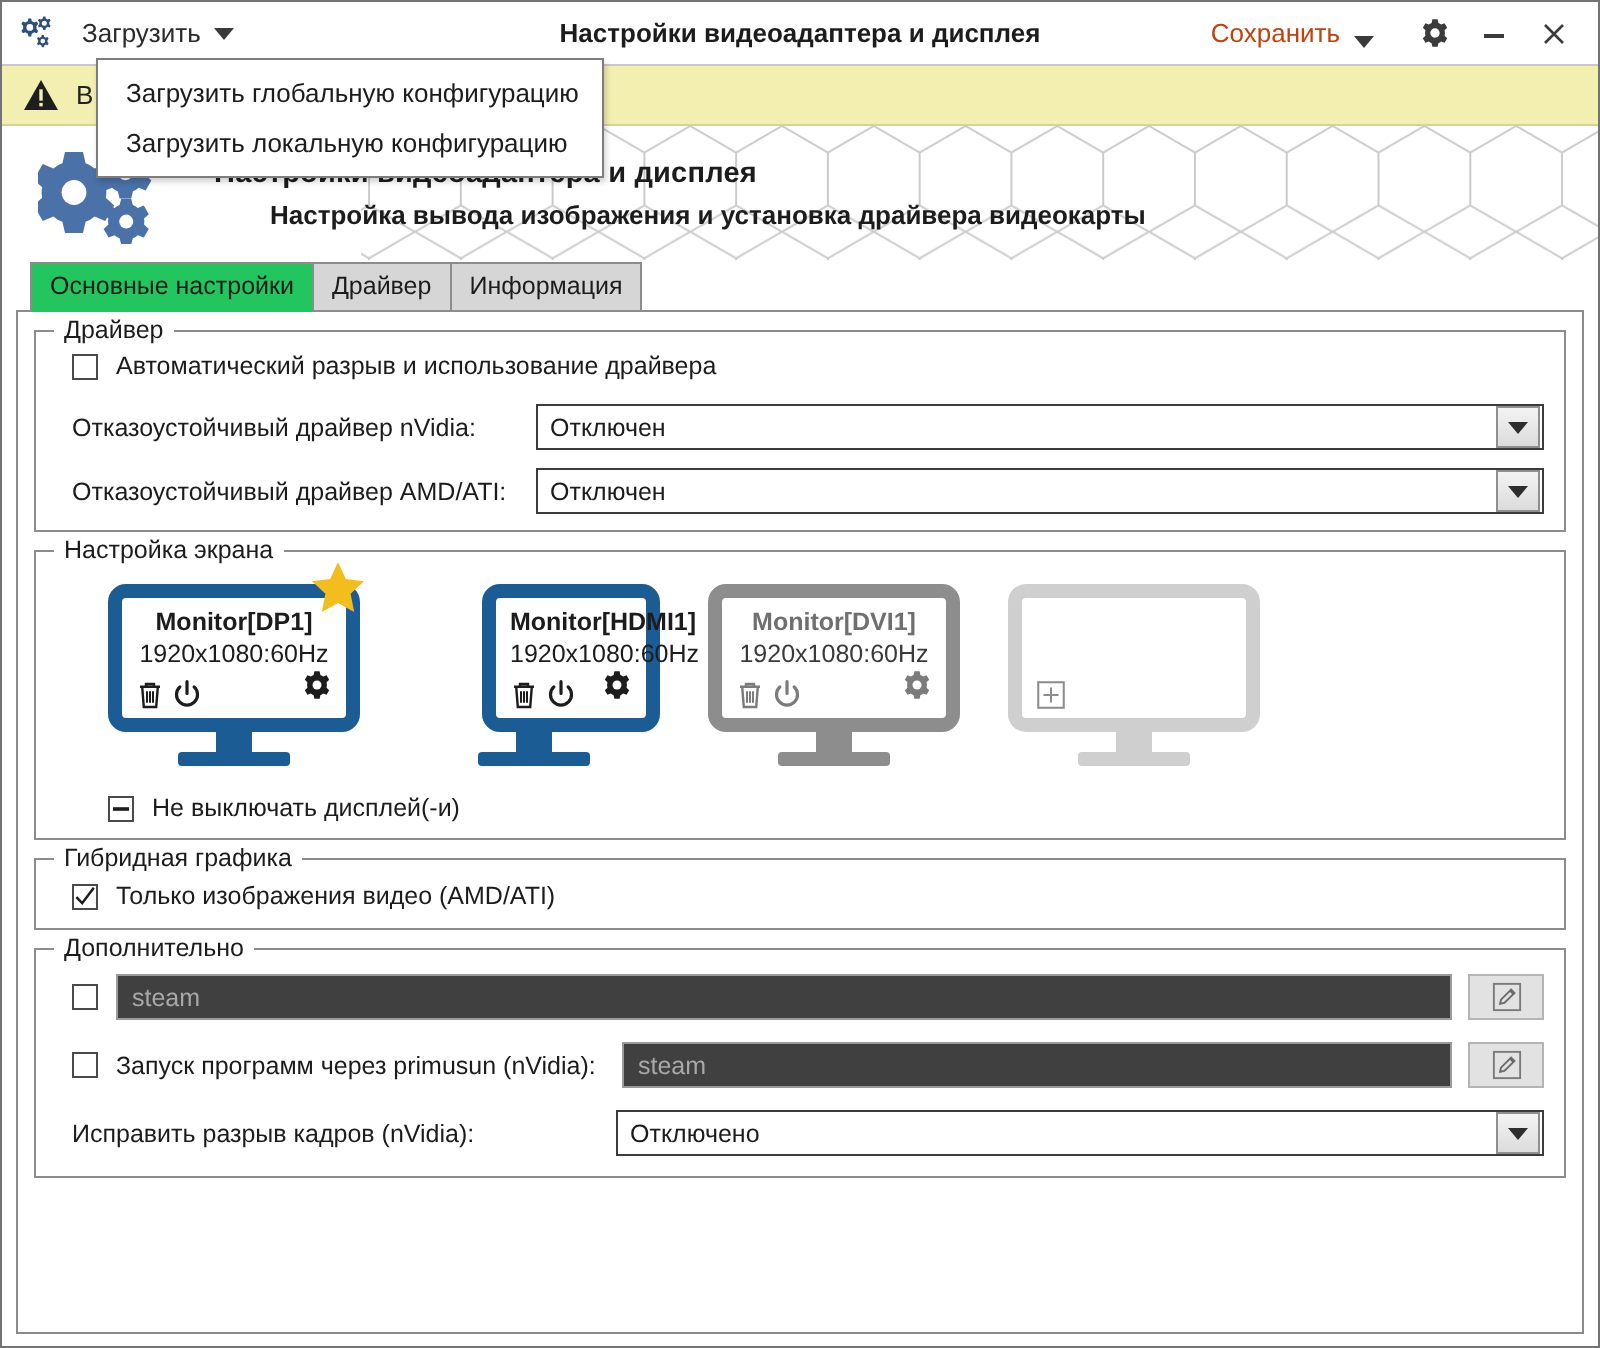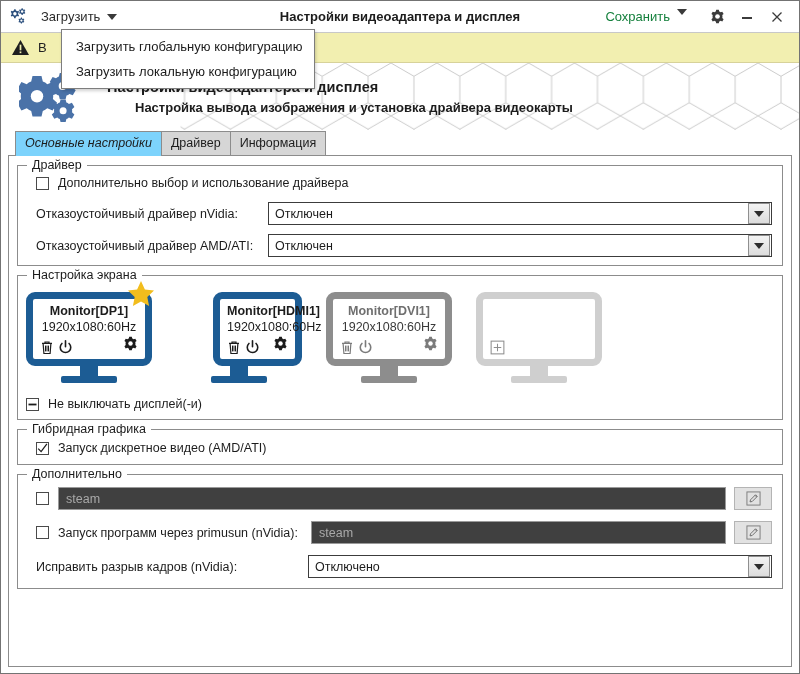--- a/index.html
+++ b/index.html
@@ -37,25 +37,25 @@
     position:absolute; left:0; right:0; top:0; bottom:0;
     display:flex; align-items:center; justify-content:center;
     font-size: 13px; font-weight: 700; color:#1c1c1c;
     pointer-events:none;
   }
   .tb-right {
     margin-left:auto; display:flex; align-items:center; gap:2px;
     padding-right:8px; position:relative; z-index:3;
   }
   .tb-btn { width:28px;height:26px;display:flex;align-items:center;justify-content:center;cursor:default; }
-  .tb-save { display:flex;align-items:flex-start;gap:7px;font-size:13px;color:#15803d;padding:2px 8px;margin-right:6px; }
+  .tb-save { display:flex;align-items:flex-end;gap:7px;font-size:13px;color:#c2410c;padding:2px 8px;margin-right:6px; }
 
   
   .dropdown {
-    position:absolute; left:60px; top:28px; z-index:50;
+    position:absolute; left:47px; top:28px; z-index:50;
     background:#ffffff; border:1px solid #7d7d7d;
     box-shadow: 1px 2px 3px rgba(0,0,0,.18);
     padding: 4px 0; min-width: 246px;
   }
   .dd-item { font-size:13px; color:#1c1c1c; padding:5px 12px 5px 14px; white-space:nowrap; cursor:default; }
 
   
   .warnbar {
     height: 30px; background:#f2efb0; border-bottom:1px solid #d7d29a;
     display:flex; align-items:center; gap:8px; padding-left:10px;
@@ -74,21 +74,21 @@
   .banner-title { font-size:14.5px; font-weight:700; color:#1c1c1c; letter-spacing:.1px; }
   .banner-sub { font-size:13px; font-weight:700; color:#1c1c1c; margin-top:5px;padding-left:28px; }
 
   
   .tabstrip { display:flex; align-items:flex-end; padding-left:14px; height:24px; position:relative; z-index:4; }
   .tab {
     font-size:12.5px; color:#1c1c1c; padding:4px 9px 4px 9px;
     border:1px solid #8c8c8c; border-bottom:none; background:#d6d6d6;
     margin-right:-1px; cursor:default; line-height:15px;
   }
-  .tab.active { background:#7dd3fc; position:relative; z-index:2; padding-bottom:5px; margin-bottom:-1px;font-style:italic; }
+  .tab.active { background:#22c55e; position:relative; z-index:2; padding-bottom:5px; margin-bottom:-1px; }
 
   
   .panel {
     margin: 0 7px 0 7px; border:1px solid #8c8c8c; background:#ffffff;
     height: 512px; padding: 9px 8px 0 8px; position:relative;
   }
 
   
   .group { position:relative; border:1px solid #8c8c8c; margin-bottom:9px; padding: 10px 10px 10px 10px; }
   .group-title {
@@ -247,21 +247,21 @@
     <div class="tab">Информация</div>
   </div>
 
   <div class="panel">
 
     <div class="group" style="padding-bottom:8px;">
       <div class="group-title">Драйвер</div>
 
       <div class="cbrow" style="padding-left:8px;margin-bottom:12px;">
         <span class="chk"></span>
-        <span class="lbl">Дополнительно выбор и использование драйвера</span>
+        <span class="lbl">Автоматический разрыв и использование драйвера</span>
       </div>
 
       <div class="row" style="padding-left:8px;">
         <span class="lbl" style="width:232px;">Отказоустойчивый драйвер nVidia:</span>
         <div class="combo">
           <span class="val">Отключен</span>
           <span class="arrowbox">
               <i class="arrow-dn"></i>
             </span>
         </div>
@@ -271,21 +271,21 @@
         <span class="lbl" style="width:232px;">Отказоустойчивый драйвер AMD/ATI:</span>
         <div class="combo">
           <span class="val">Отключен</span>
           <span class="arrowbox">
               <i class="arrow-dn"></i>
             </span>
         </div>
       </div>
     </div>
 
-    <div class="group" style="padding:12px 10px 6px 0;">
+    <div class="group" style="padding:12px 10px 6px 28px;">
       <div class="group-title">Настройка экрана</div>
 
       <div class="monitors">
 
         <div class="mon">
           <svg class="star" width="30" height="29" viewBox="0 0 30 29">
             <path d="M15 1 L18.9 9.5 L28 10.6 L21.3 16.9 L23.1 26 L15 21.5 L6.9 26 L8.7 16.9 L2 10.6 L11.1 9.5 Z" fill="#f2bd1d"></path>
           </svg>
           <div class="mon-screen" style="border-color:#1c5c94;">
             <div class="mon-name">Monitor[DP1]</div>
@@ -397,21 +397,21 @@
     </div>
 
     <div class="group" style="padding:11px 10px 9px 10px;">
       <div class="group-title">Гибридная графика</div>
       <div class="cbrow" style="padding-left:8px;margin-bottom:0;">
         <span class="chk">
           <svg width="11" height="11" viewBox="0 0 11 11">
             <path d="M1.2 5.6 L4.1 8.6 L9.9 0.9" stroke="#1c1c1c" stroke-width="1.25" fill="none"></path>
           </svg>
         </span>
-        <span class="lbl">Запуск дискретное видео (AMD/ATI)</span>
+        <span class="lbl">Только изображения видео (AMD/ATI)</span>
       </div>
     </div>
 
     <div class="group" style="padding:12px 10px 10px 10px;">
       <div class="group-title">Дополнительно</div>
 
       <div class="row" style="padding-left:8px;margin-bottom:11px;">
         <span class="chk" style="margin-right:9px;"></span>
         <div class="textin">
           <span>steam</span>

